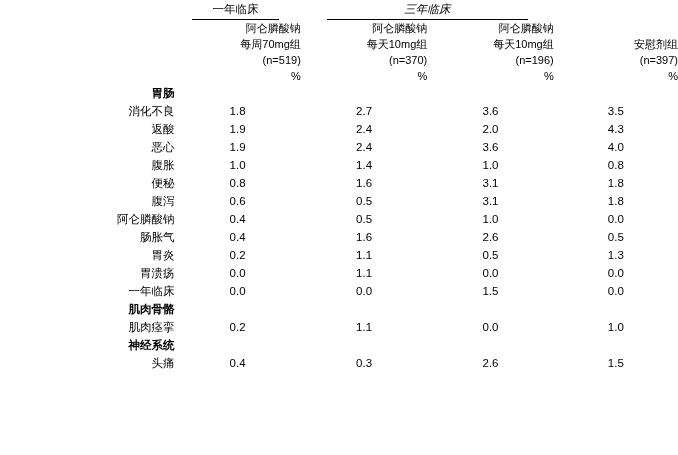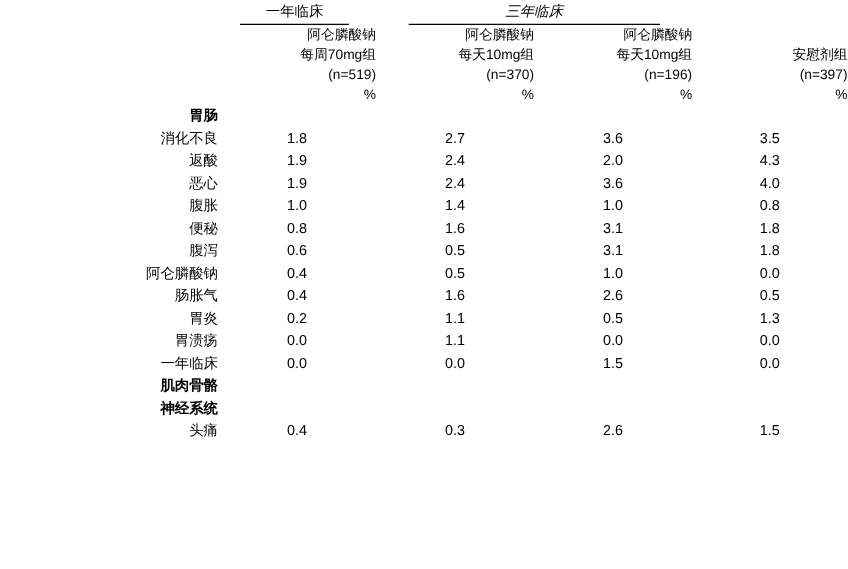--- a/index.html
+++ b/index.html
@@ -218,20 +218,27 @@
           <td class="val">1.5</td>
           <td class="val">0.0</td>
         </tr>
         <tr class="section">
           <td class="rowlabel">肌肉骨骼</td>
           <td class="val"></td>
           <td class="val"></td>
           <td class="val"></td>
           <td class="val"></td>
         </tr>
+        <tr>
+          <td class="rowlabel">肌肉痉挛</td>
+          <td class="val">0.2</td>
+          <td class="val">1.1</td>
+          <td class="val">0.0</td>
+          <td class="val">1.0</td>
+        </tr>
         <tr class="section">
           <td class="rowlabel">神经系统</td>
           <td class="val"></td>
           <td class="val"></td>
           <td class="val"></td>
           <td class="val"></td>
         </tr>
         <tr>
           <td class="rowlabel">头痛</td>
           <td class="val">0.4</td>

